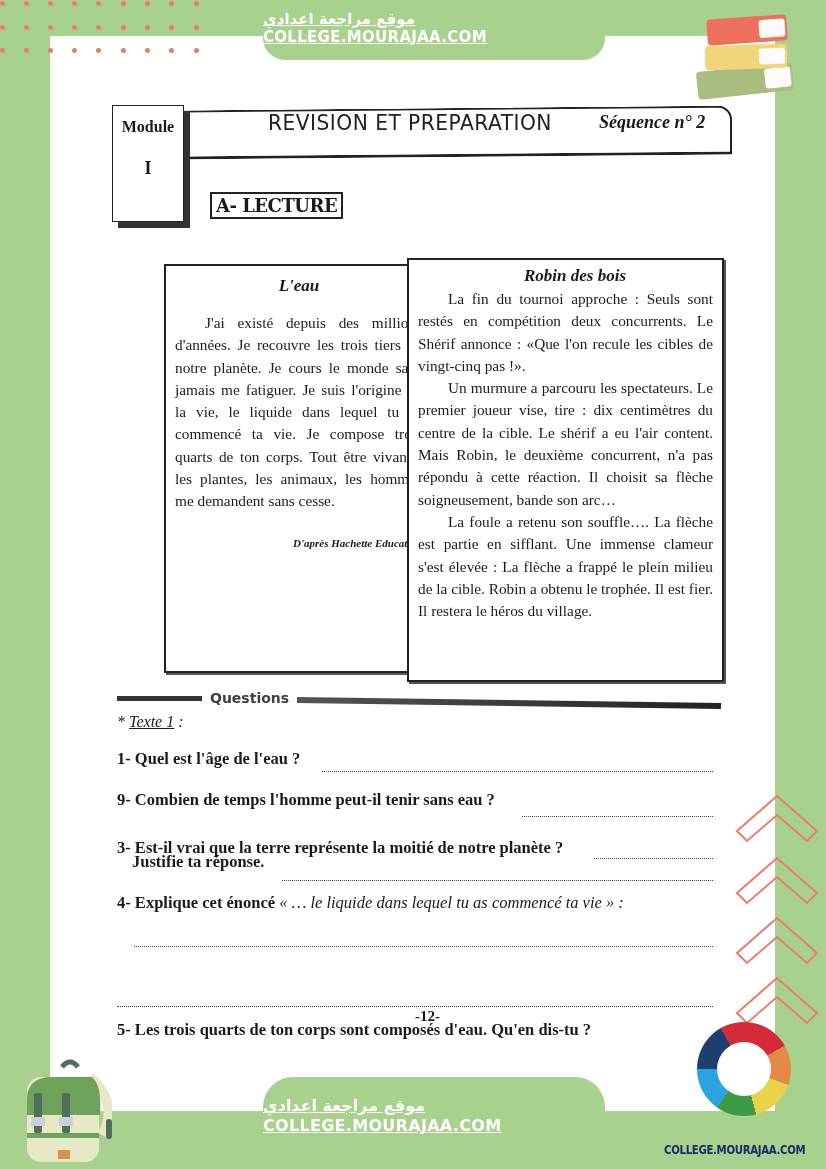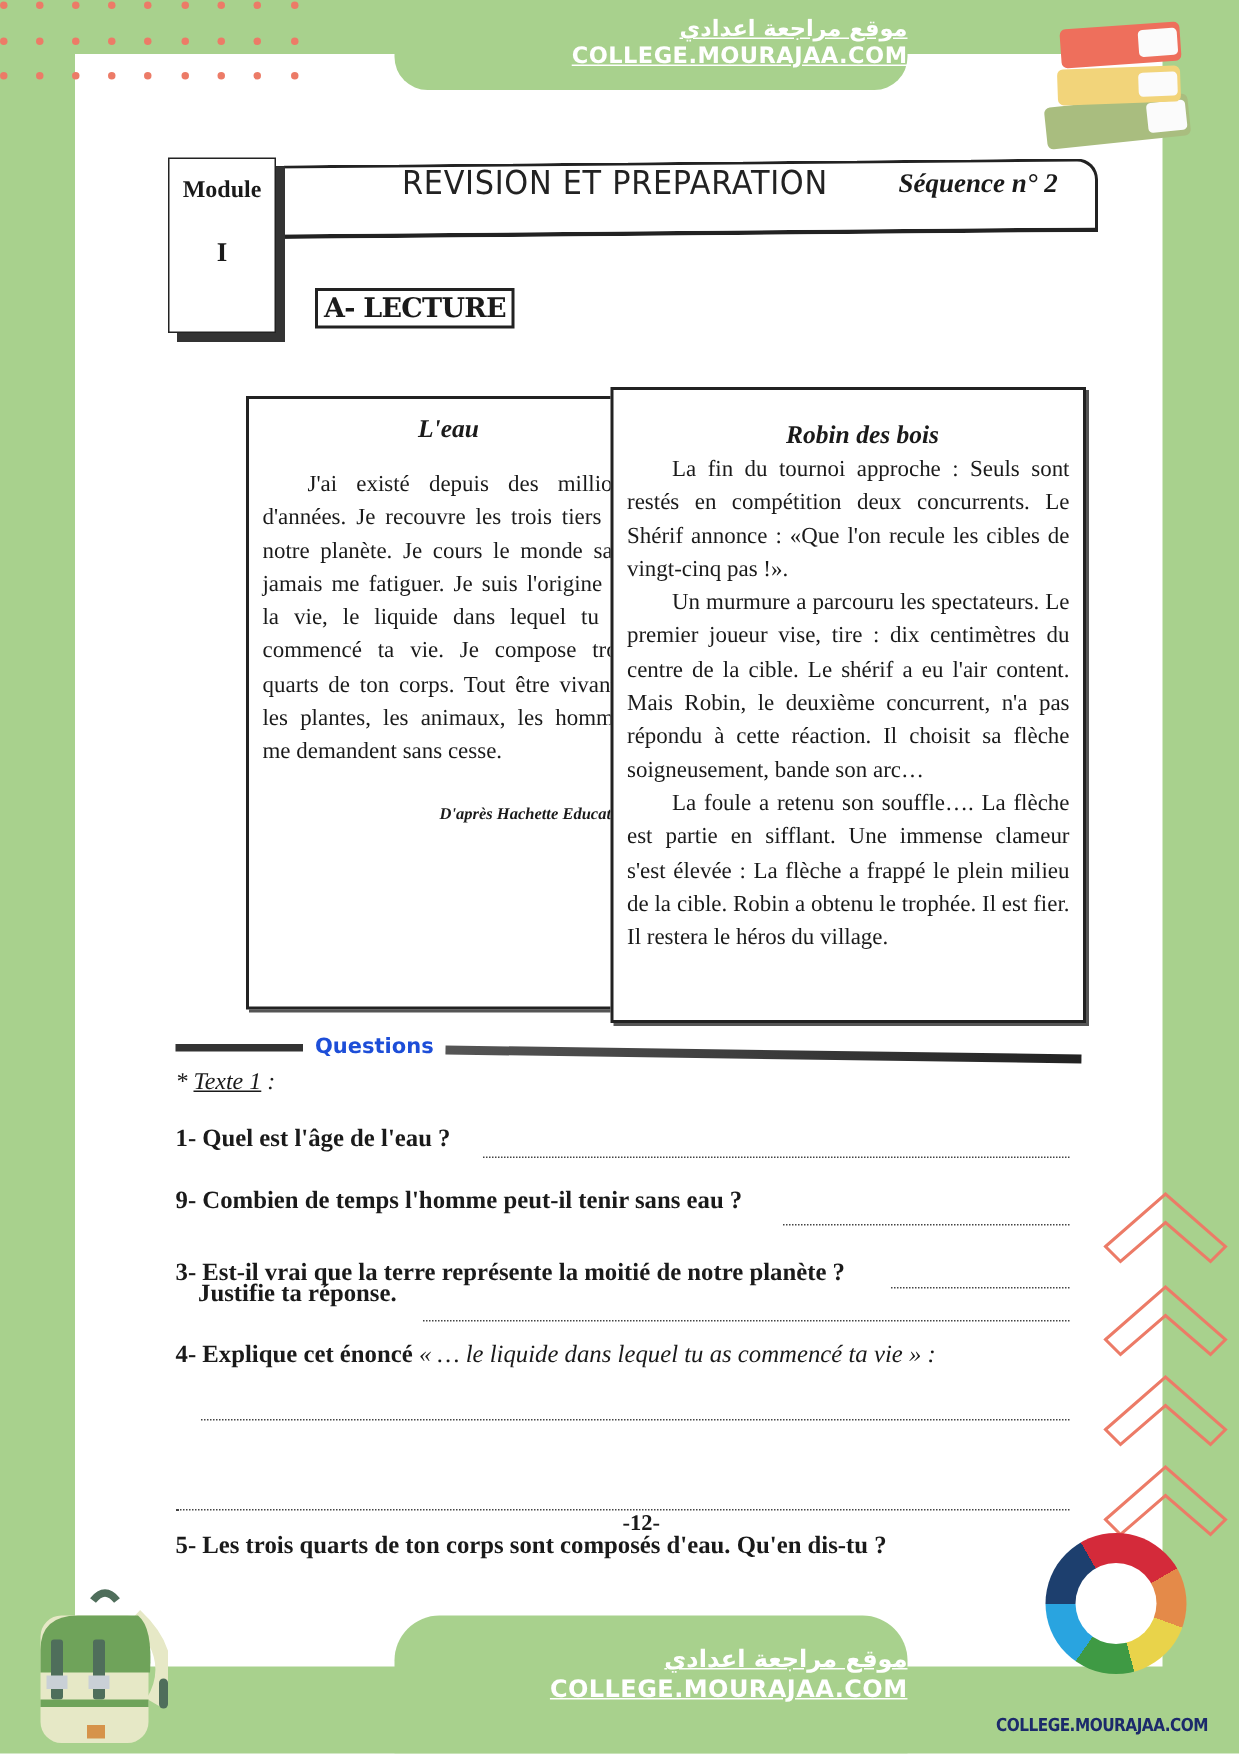--- a/index.html
+++ b/index.html
@@ -9,21 +9,21 @@
     font-family: "Liberation Serif", serif;
     color: #1a1a1a;
   }
   .paper {
     position: absolute; left: 50px; top: 36px; width: 725px; height: 1075px;
     background: #ffffff;
   }
   .dots { position: absolute; left: 0; top: 0; }
   .dot { position: absolute; width: 5px; height: 5px; border-radius: 50%; background: #ec7b67; }
   .tab {
-    position: absolute; background: #a8d18d; text-align: right; color: #fff;
+    position: absolute; background: #a8d18d; text-align: left; color: #fff;
     font-family: "DejaVu Sans", sans-serif;
   }
   .tab-top { left: 263px; top: 0; width: 342px; height: 60px; border-radius: 0 0 22px 22px; }
   .tab-bottom { left: 263px; top: 1077px; width: 342px; height: 92px; border-radius: 30px 30px 0 0; }
   .tab .ar { font-size: 15px; font-weight: bold; text-decoration: underline; line-height: 18px; direction: rtl; }
   .tab .url { font-size: 15px; font-weight: bold; text-decoration: underline; line-height: 18px; letter-spacing: 0.3px; }
   .tab-top .ar { margin-top: 10px; }
   .tab-bottom .ar { margin-top: 20px; font-size: 16px; }
   .tab-bottom .url { font-size: 16px; margin-top: 2px; }
 
@@ -59,31 +59,31 @@
     position: absolute; left: 210px; top: 192px; border: 2px solid #222; padding: 1px 4px;
     font-family: "DejaVu Serif", serif; font-weight: bold; font-size: 18px; letter-spacing: -0.5px;
   }
 
   
   .textbox { position: absolute; border: 2px solid #222; box-shadow: 2px 2px 0 #555; background: #fff; }
   .box1 { left: 130px; top: 264px; width: 266px; height: 405px; margin-left: 34px; }
   .box2 { left: 407px; top: 258px; width: 313px; height: 420px; }
   .box-title { text-align: center; font-style: italic; font-weight: bold; font-size: 17px; }
   .box1 .box-title { margin-top: 10px; margin-bottom: 16px; }
-  .box2 .box-title { margin-top: 20px; margin-bottom: 2px; padding-left: 19px; }
+  .box2 .box-title { margin-top: 6px; margin-bottom: 2px; padding-left: 19px; }
   .para { font-size: 15.3px; line-height: 22.3px; text-align: justify; text-indent: 30px; margin: 0; }
   .box1 .para { padding: 0 10px 0 9px; }
   .box2 .para { padding: 0 9px 0 9px; }
   .gap { height: 22px; }
   .source { text-align: right; font-style: italic; font-weight: bold; font-size: 11px; padding-right: 10px; margin-top: 2px; }
 
   
   .q-header { position: absolute; left: 117px; top: 690px; width: 604px; height: 20px; }
   .q-bar-left { position: absolute; left: 0; top: 6px; width: 85px; height: 5px; background: #333; }
-  .q-label { position: absolute; left: 93px; top: 0; font-family: "DejaVu Sans", sans-serif; font-size: 14px; font-weight: bold; color: #1d4ed8; }
+  .q-label { position: absolute; left: 93px; top: 0; font-family: "DejaVu Sans", sans-serif; font-size: 14px; font-weight: bold; color: #404040; }
   .q-bar-right { position: absolute; left: 180px; top: 7px; width: 424px; height: 6px; background: linear-gradient(90deg, #555, #222); transform: rotate(0.8deg); transform-origin: left; }
   .texte1 { position: absolute; left: 117px; top: 713px; font-size: 16px; font-style: italic; }
   .texte1 .u { text-decoration: underline; }
   .q { position: absolute; left: 117px; font-size: 16.5px; font-weight: bold; white-space: nowrap; }
   .italic-q { font-style: italic; font-weight: normal; }
   .ans-line { position: absolute; left: 117px; width: 596px; border-bottom: 1.5px dotted #444; height: 1px; }
   .page-num { position: absolute; left: 415px; top: 1008px; font-weight: bold; font-size: 15px; }
 
   
   .chev { position: absolute; left: 734px; width: 86px; height: 60px; }

